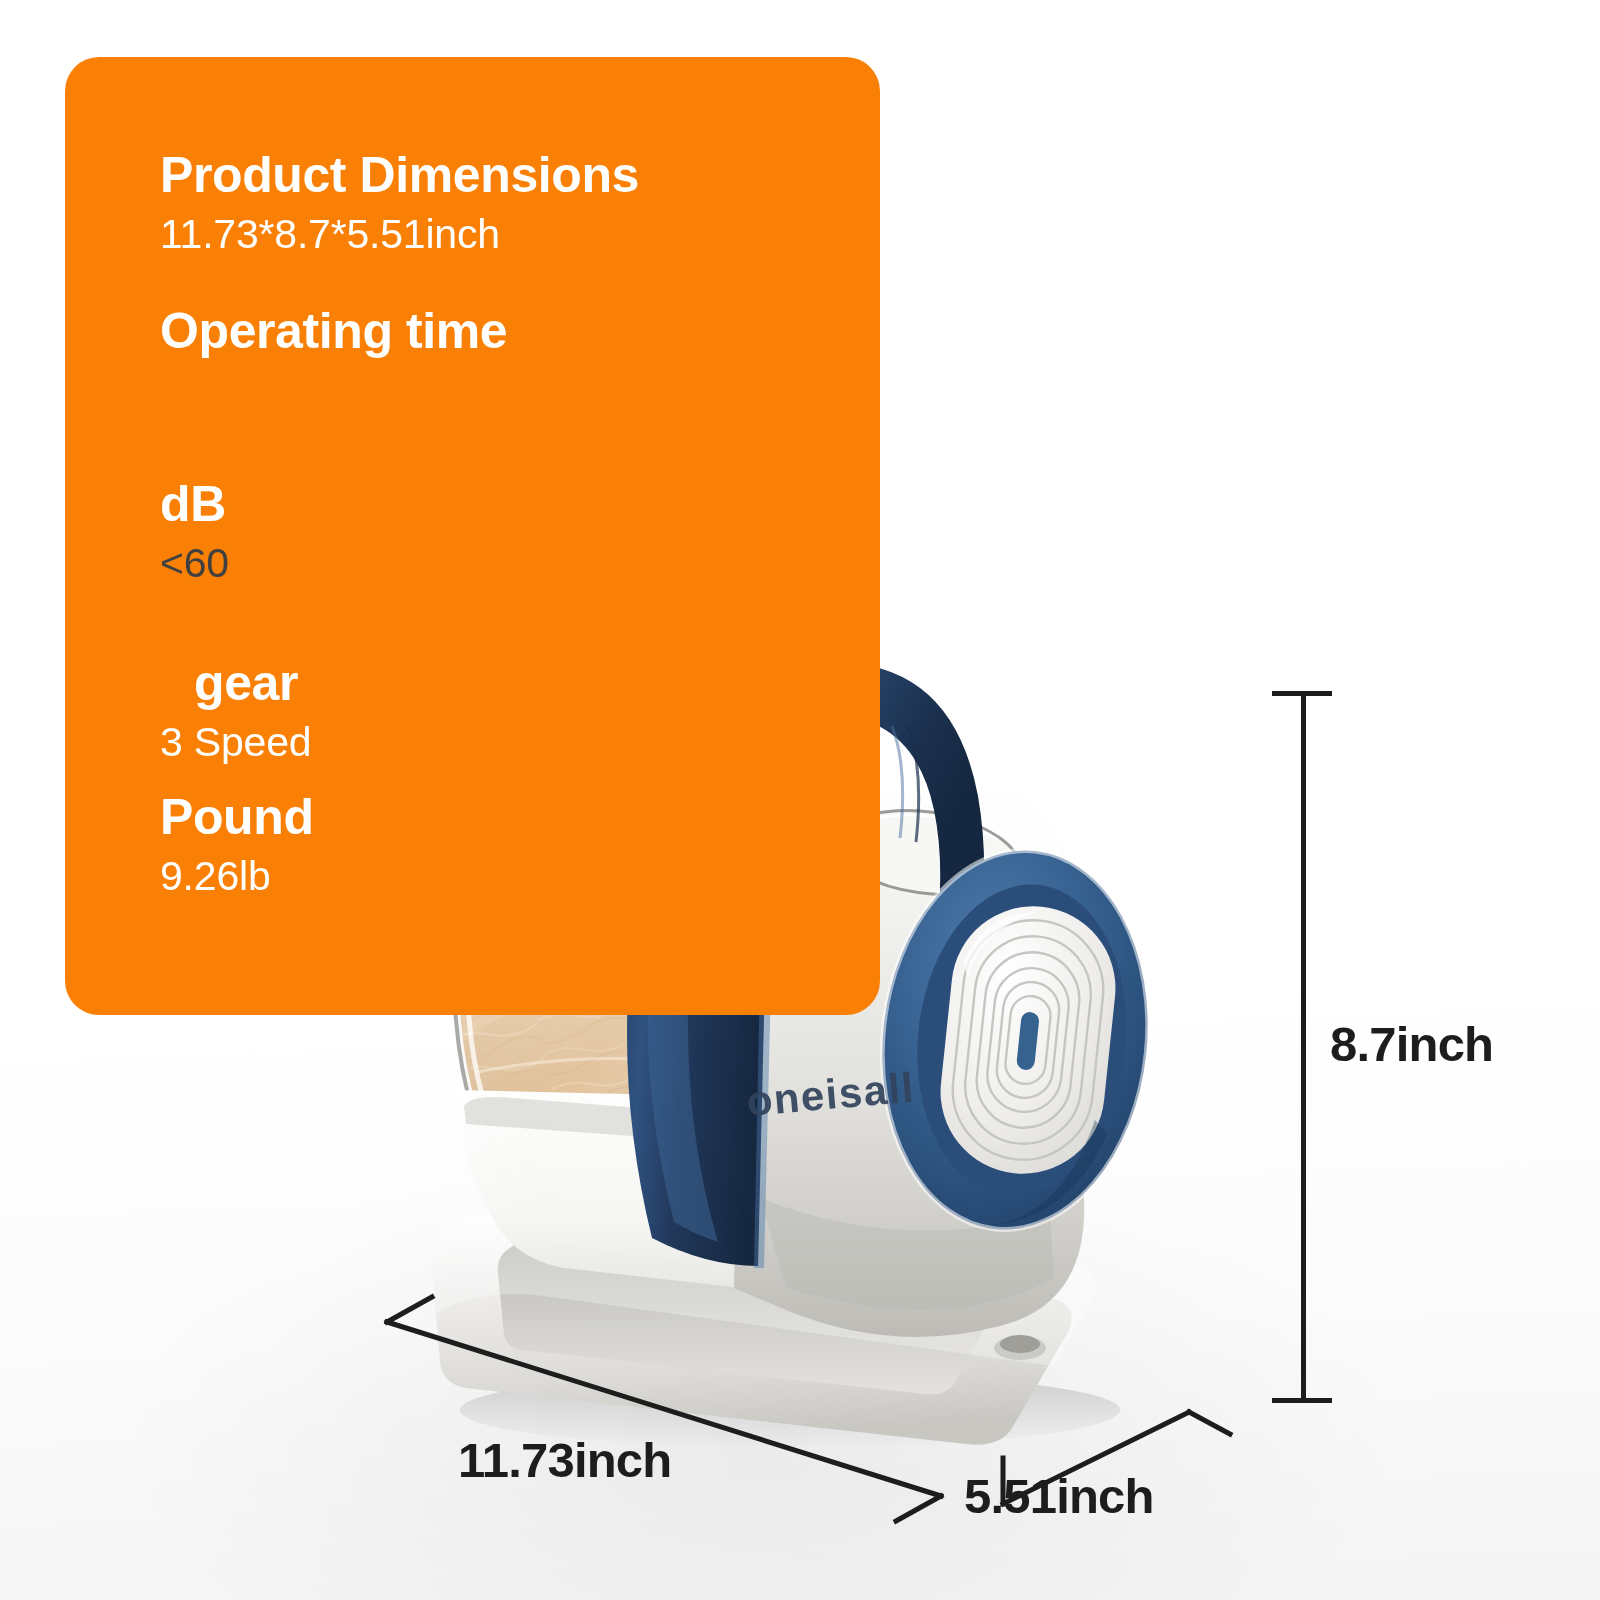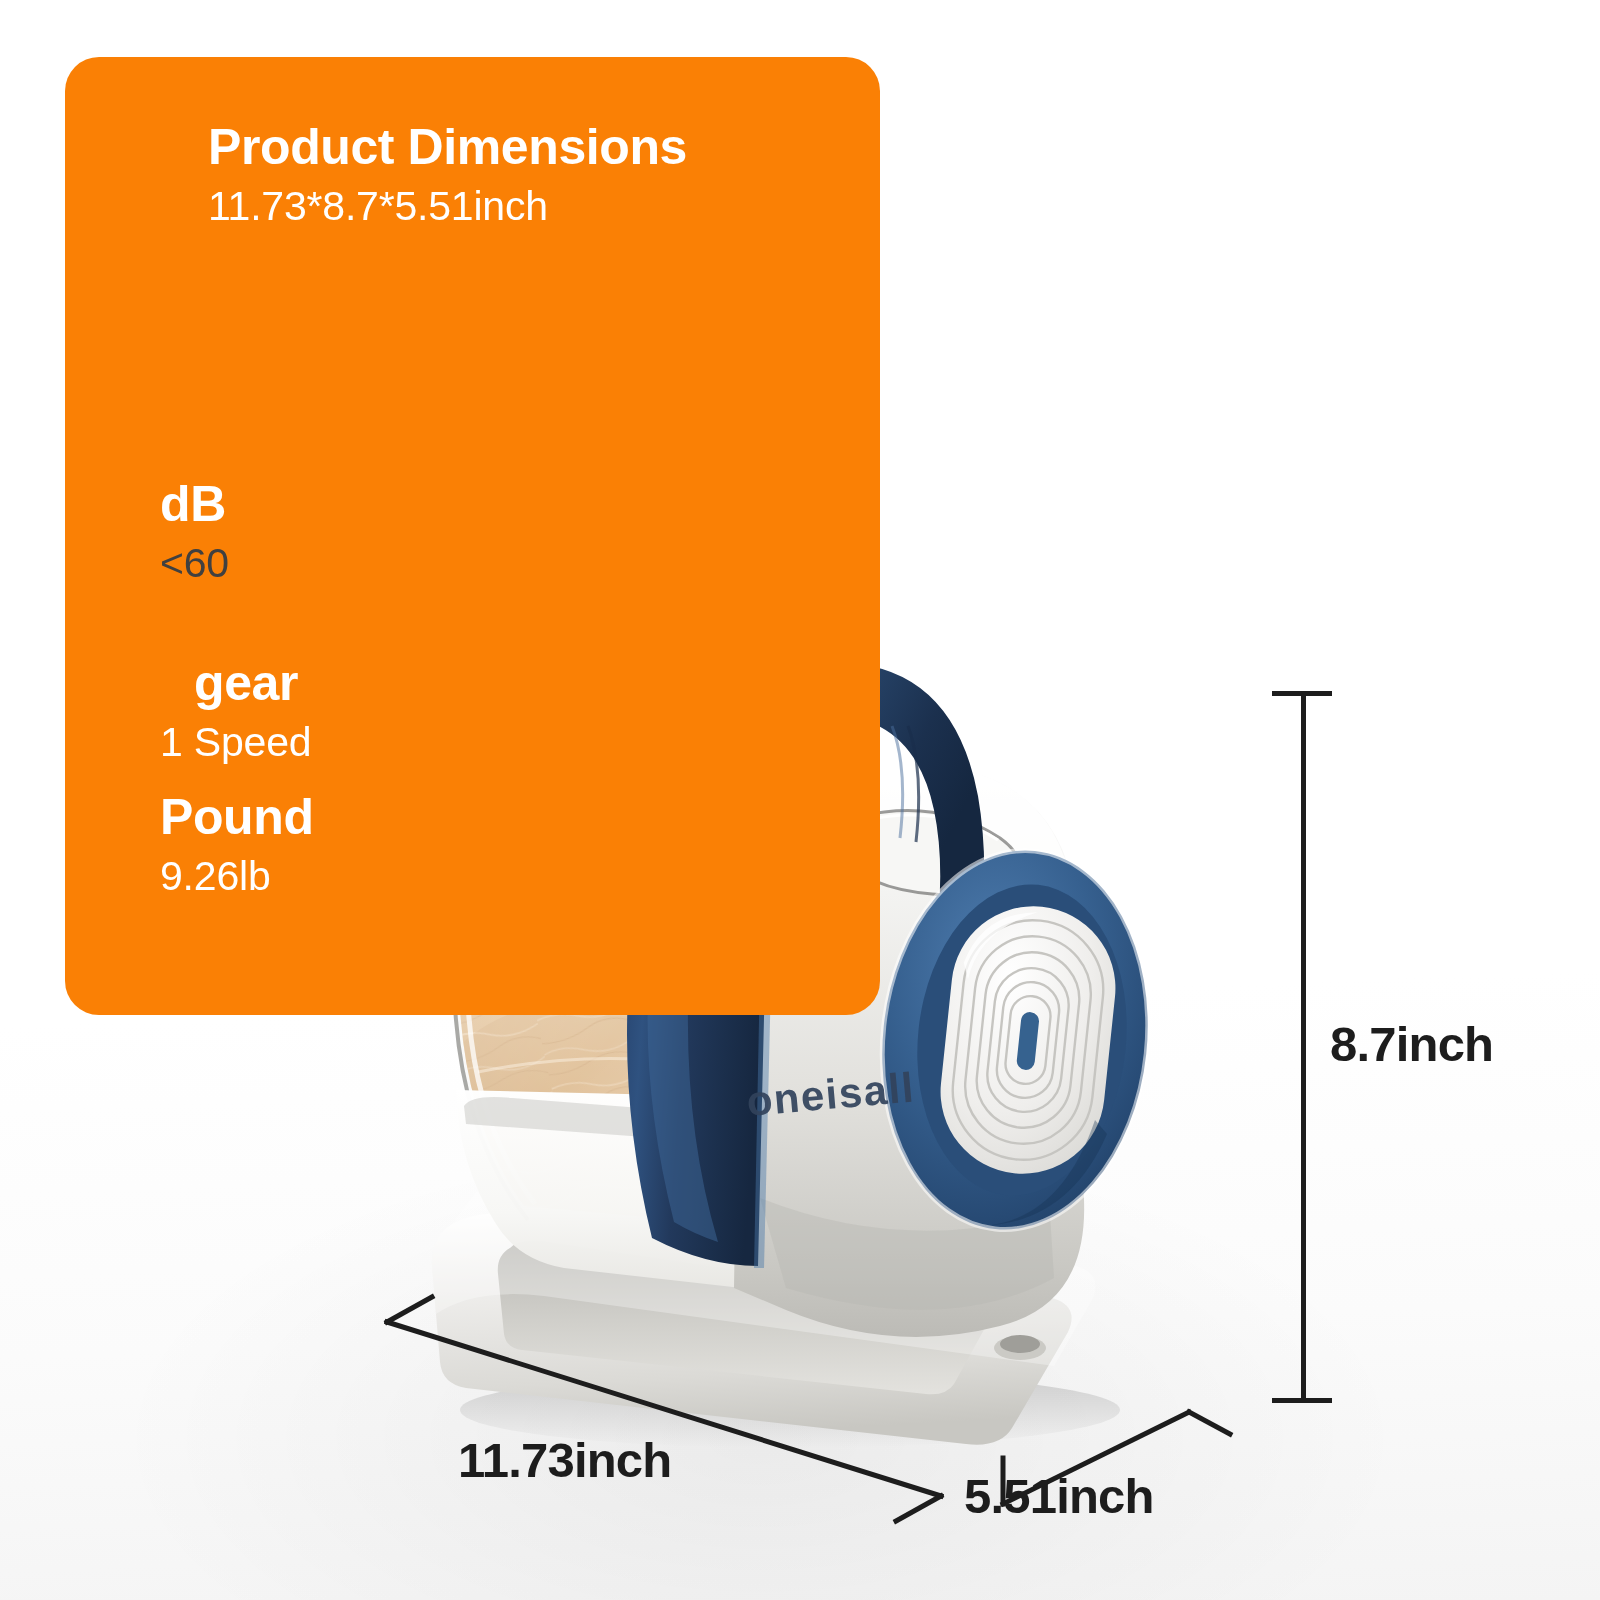--- a/index.html
+++ b/index.html
@@ -36,21 +36,21 @@
   }
   .spec-value {
     color:#ffffff;
     font-size:41px;
     font-weight:400;
     letter-spacing:-0.2px;
     line-height:1.12;
     margin-top:10px;
     white-space:nowrap;
   }
-  #blk-0 { top:64px;margin-left:48px; }
+  #blk-0 { top:92px; }
   #blk-1 { top:248px; }
   #blk-2 { top:421px; }
   #blk-3 { top:600px; }
   #blk-4 { top:734px; }
 
   
   #product {
     position:absolute;
     left:360px; top:620px;
     width:880px; height:830px;
@@ -279,30 +279,31 @@
   </div>
 
   <div id="spec-card" style="background:#FA8005;">
 
     <div class="spec-block" id="blk-0">
       <div class="spec-title" style="color: rgb(255, 255, 255);">Product Dimensions</div>
       <div class="spec-value" style="color: rgb(255, 255, 255);">11.73*8.7*5.51inch</div>
     </div>
 
     <div class="spec-block" id="blk-1">
+      <div class="spec-title" style="color: rgb(255, 255, 255);">Operating time</div>
     </div>
 
     <div class="spec-block" id="blk-2">
       <div class="spec-title" style="color: rgb(255, 255, 255);">dB</div>
       <div class="spec-value" style="color: #404040;">&lt;60</div>
     </div>
 
     <div class="spec-block" id="blk-3">
       <div class="spec-title" style="color: rgb(255, 255, 255); margin-left: 34px;">gear</div>
-      <div class="spec-value" style="color: rgb(255, 255, 255);">1 Speed</div>
+      <div class="spec-value" style="color: rgb(255, 255, 255);">3 Speed</div>
     </div>
 
     <div class="spec-block" id="blk-4">
       <div class="spec-title" style="color: rgb(255, 255, 255);">Pound</div>
       <div class="spec-value" style="color: rgb(255, 255, 255);">9.26lb</div>
     </div>
   </div>
 
   <div class="dim-line" id="dim-v-stem"></div>
   <div class="dim-line" id="dim-v-cap-top"></div>

